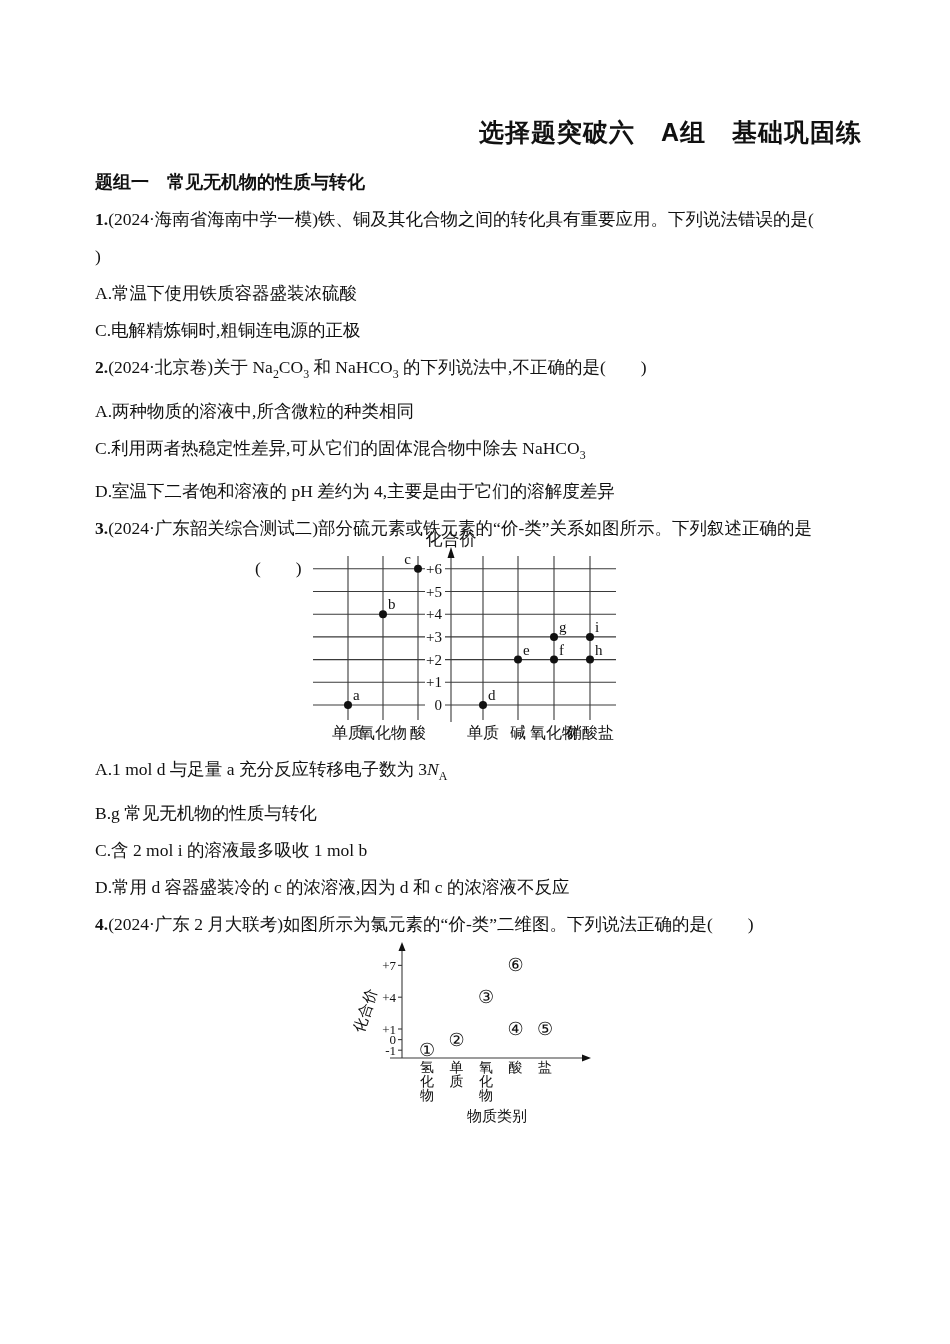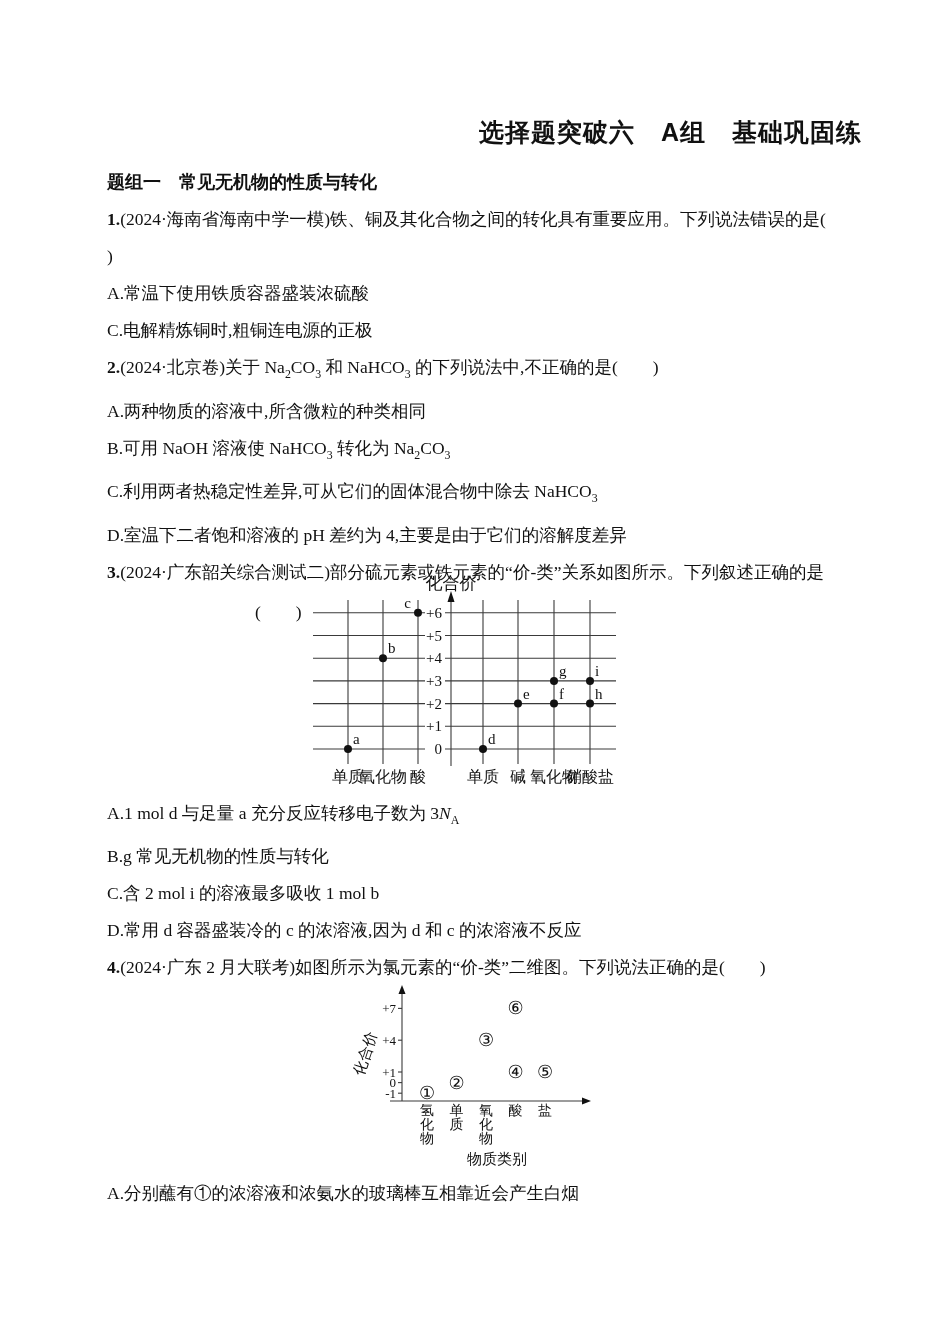--- a/index.html
+++ b/index.html
@@ -1,19 +1,19 @@
 <!DOCTYPE html>
 <html><head>
 <meta charset="utf-8">
 <style>
   html,body{margin:0;padding:0;background:#ffffff;}
   body{width:950px;height:1344px;color:#111;font-family:"Liberation Serif","DejaVu Serif",serif;overflow:hidden;}
   .page{padding:116px 88px 0 95px;}
   .title{font-family:"Liberation Sans","DejaVu Sans",sans-serif;font-size:25px;font-weight:bold;text-align:right;margin:0 0 22px 0;letter-spacing:1px;}
-  .line{font-size:17.5px;line-height:22px;margin:0 0 15px 12px;}
+  .line{font-size:17.5px;line-height:22px;margin:0 0 15px 0;}
   .heading{font-family:"Liberation Sans","DejaVu Sans",sans-serif;font-weight:bold;font-size:18px;}
   sub{font-size:68%;}
   .chart-row{display:flex;align-items:flex-start;margin:-24px 0 8px 0;}
   .paren{flex:none;width:48px;margin:26px 0 0 160px;font-size:17.5px;}
   #chart1{flex:none;}
   #chart2{display:block;margin:-10px 0 4px 255px;}
   svg text{font-family:"Liberation Serif","DejaVu Serif",serif;fill:#111;}
   svg .ln{stroke:#3a3a3a;stroke-width:1.1;fill:none;}
   svg path{fill:#111;stroke:none;}
   svg circle{fill:#111;}
@@ -30,21 +30,20 @@
   <section>
     <p class="line"><b>1.</b>(2024·海南省海南中学一模)铁、铜及其化合物之间的转化具有重要应用。下列说法错误的是(</p>
     <p class="line">)</p>
     <p class="line">A.常温下使用铁质容器盛装浓硫酸</p>
     <p class="line">C.电解精炼铜时,粗铜连电源的正极</p>
   </section>
 
   <section>
     <p class="line"><b>2.</b>(2024·北京卷)关于 Na<sub>2</sub>CO<sub>3</sub> 和 NaHCO<sub>3</sub> 的下列说法中,不正确的是(　　)</p>
     <p class="line">A.两种物质的溶液中,所含微粒的种类相同</p>
-    <p class="line">B.可用 NaOH 溶液使 NaHCO<sub>3</sub> 转化为 Na<sub>2</sub>CO<sub>3</sub></p>
     <p class="line">C.利用两者热稳定性差异,可从它们的固体混合物中除去 NaHCO<sub>3</sub></p>
     <p class="line">D.室温下二者饱和溶液的 pH 差约为 4,主要是由于它们的溶解度差异</p>
   </section>
 
   <section>
     <p class="line"><b>3.</b>(2024·广东韶关综合测试二)部分硫元素或铁元素的“价-类”关系如图所示。下列叙述正确的是</p>
     <div class="chart-row">
       <span class="paren">(　　)</span>
       <svg id="chart1" width="332" height="220" viewBox="0 0 332 220">
           <text x="148" y="15" text-anchor="middle" font-size="17">化合价</text>
@@ -135,16 +134,15 @@
         <text text-anchor="middle" font-size="14"><tspan x="165.5" y="132">酸</tspan></text>
         <text text-anchor="middle" font-size="14"><tspan x="195" y="132">盐</tspan></text>
         <text x="147" y="181" text-anchor="middle" font-size="15">物质类别</text>
         <text x="77" y="116.19999999999999" text-anchor="middle" font-size="18">①</text>
         <text x="106.5" y="105.6" text-anchor="middle" font-size="18">②</text>
         <text x="136" y="63.199999999999996" text-anchor="middle" font-size="18">③</text>
         <text x="165.5" y="95" text-anchor="middle" font-size="18">④</text>
         <text x="195" y="95" text-anchor="middle" font-size="18">⑤</text>
         <text x="165.5" y="31.39999999999999" text-anchor="middle" font-size="18">⑥</text>
       </svg>
-    <p class="line">A.分别蘸有①的浓溶液和浓氨水的玻璃棒互相靠近会产生白烟</p>
   </section>
 
 </div>
 
 </body></html>

